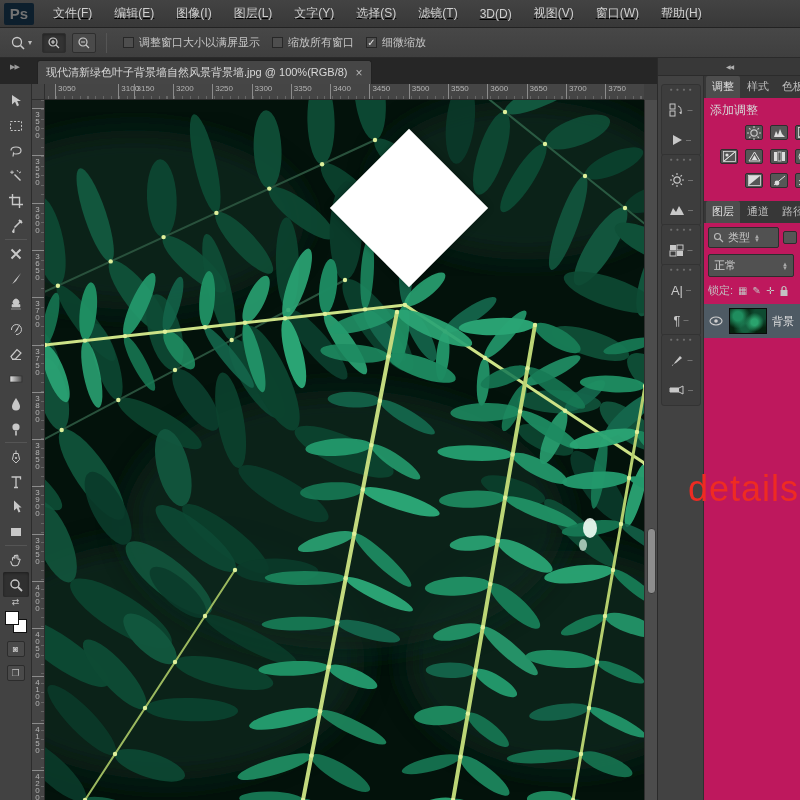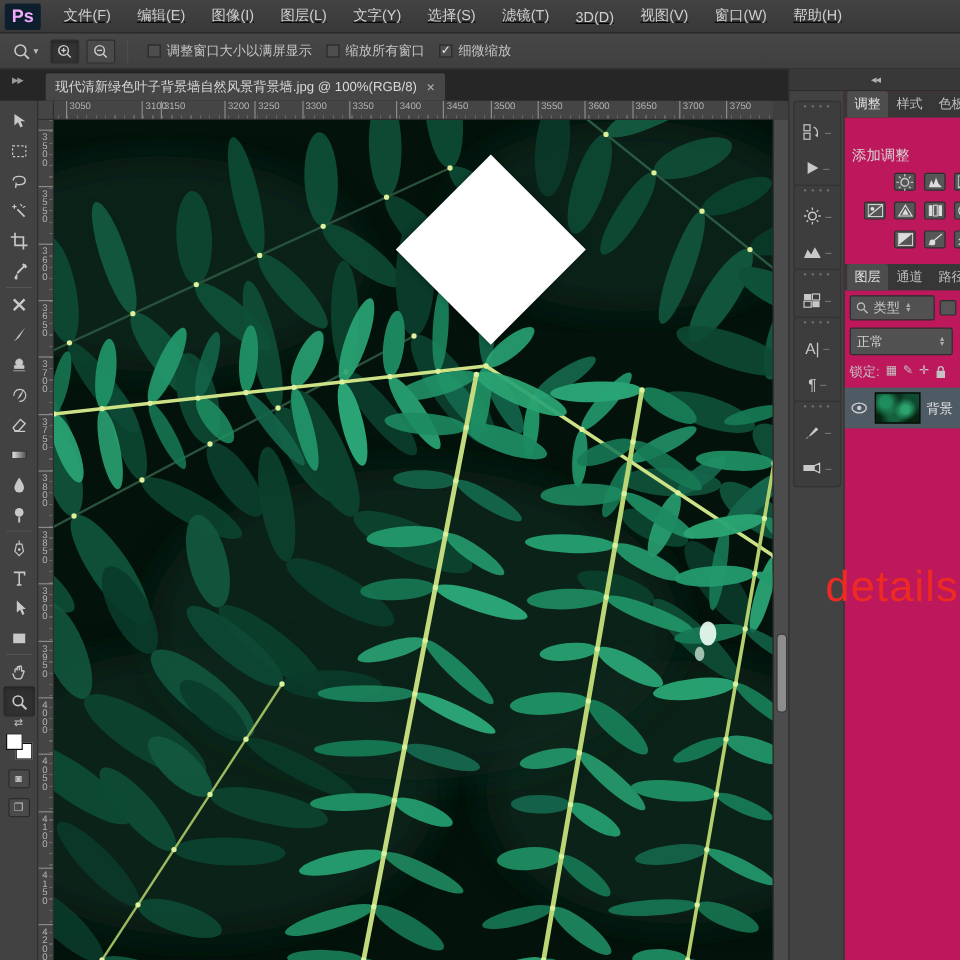--- a/index.html
+++ b/index.html
@@ -5,21 +5,21 @@
   * { margin:0; padding:0; box-sizing:border-box; }
   html,body { width:800px; height:800px; overflow:hidden; background:#3f3f3f;
     font-family:"Liberation Sans","DejaVu Sans",sans-serif; }
   .app { position:relative; width:800px; height:800px; background:#3f3f3f; }
 
   
   .menubar { position:absolute; left:0; top:0; width:800px; height:28px;
     background:linear-gradient(#434343,#383838); border-bottom:1px solid #222;
     display:flex; align-items:center; }
   .ps-logo { width:30px; height:22px; margin:0 8px 0 4px; background:#0d1f2d;
-    color:#f0abfc; font-weight:bold; font-size:15px; display:flex; align-items:center;
+    color:#737373; font-weight:bold; font-size:15px; display:flex; align-items:center;
     justify-content:center; border-radius:2px; }
   .menu-item { color:#cfcfcf; font-size:12px; padding:0 11px; height:28px;
     display:flex; align-items:center; cursor:default; }
 
   
   .optionsbar { position:absolute; left:0; top:28px; width:800px; height:30px;
     background:linear-gradient(#474747,#3f3f3f); border-bottom:1px solid #2a2a2a;
     display:flex; align-items:center; gap:6px; padding-left:6px; }
   .opt-tool { display:flex; align-items:center; color:#c9c9c9; gap:2px; padding:0 4px; }
   .caret { font-size:8px; color:#bbb; }
@@ -101,21 +101,21 @@
   .grip { height:10px; text-align:center; color:#6e6e6e; font-size:5px; letter-spacing:1px; line-height:9px; }
   .strip-icon { height:30px; display:flex; align-items:center; justify-content:center; gap:3px;
     color:#c8c8c8; font-size:13px; }
   .strip-icon .dash { color:#8f8f8f; font-size:9px; }
   .panel-col { position:absolute; left:46px; top:18px; width:97px; height:724px; background:#be185d; }
 
   .ptabs { height:22px; background:#373737; display:flex; align-items:flex-end; padding-left:2px; gap:1px; }
   .ptab { font-size:11px; color:#bdbdbd; padding:3px 6px 4px; border-radius:2px 2px 0 0; white-space:nowrap; }
   .ptab.active { background:#4d4d4d; color:#e2e2e2; }
 
-  .adj-body { padding:4px 4px 2px 6px;margin-top:19px; }
+  .adj-body { padding:4px 4px 2px 6px; }
   .adj-title { color:#d6d6d6; font-size:12px; margin-bottom:6px; }
   .adj-row { display:flex; justify-content:flex-end; gap:7px; margin-bottom:9px; width:103px; }
   .adj-icon { width:18px; height:15px; background:#565656; border:1px solid #2e2e2e; border-radius:2px;
     display:flex; align-items:center; justify-content:center; flex:none; }
 
   .layers-body { padding:4px; }
   .lrow { display:flex; align-items:center; gap:4px; margin-bottom:6px; }
   .filter-pill { display:flex; align-items:center; gap:4px; background:#515151; border:1px solid #2d2d2d;
     border-radius:2px; padding:2px 4px; color:#c9c9c9; font-size:11px; flex:1; }
   .mini-sq { width:14px; height:13px; background:#555; border:1px solid #2d2d2d; border-radius:2px; flex:none; }
@@ -330,21 +330,21 @@
       </div>
       <div class="mini-btn">◙</div>
       <div class="mini-btn">❐</div>
     </div>
 
   <div class="ruler-corner"></div>
   <div class="hruler" id="hruler">
       <div class="tick" style="left: 10px;">3050</div>
       <div class="tick" style="left: 49.3px; margin-left: 24px;">3100</div>
       <div class="tick" style="left: 88.6px;">3150</div>
-      <div class="tick" style="left: 142px;">3200</div>
+      <div class="tick" style="left: 128px;">3200</div>
       <div class="tick" style="left: 167.2px;">3250</div>
       <div class="tick" style="left: 206.5px;">3300</div>
       <div class="tick" style="left: 245.8px;">3350</div>
       <div class="tick" style="left: 285.1px;">3400</div>
       <div class="tick" style="left: 324.4px;">3450</div>
       <div class="tick" style="left: 363.7px;">3500</div>
       <div class="tick" style="left: 403px;">3550</div>
       <div class="tick" style="left: 442.3px;">3600</div>
       <div class="tick" style="left: 481.6px;">3650</div>
       <div class="tick" style="left: 520.9px;">3700</div>

